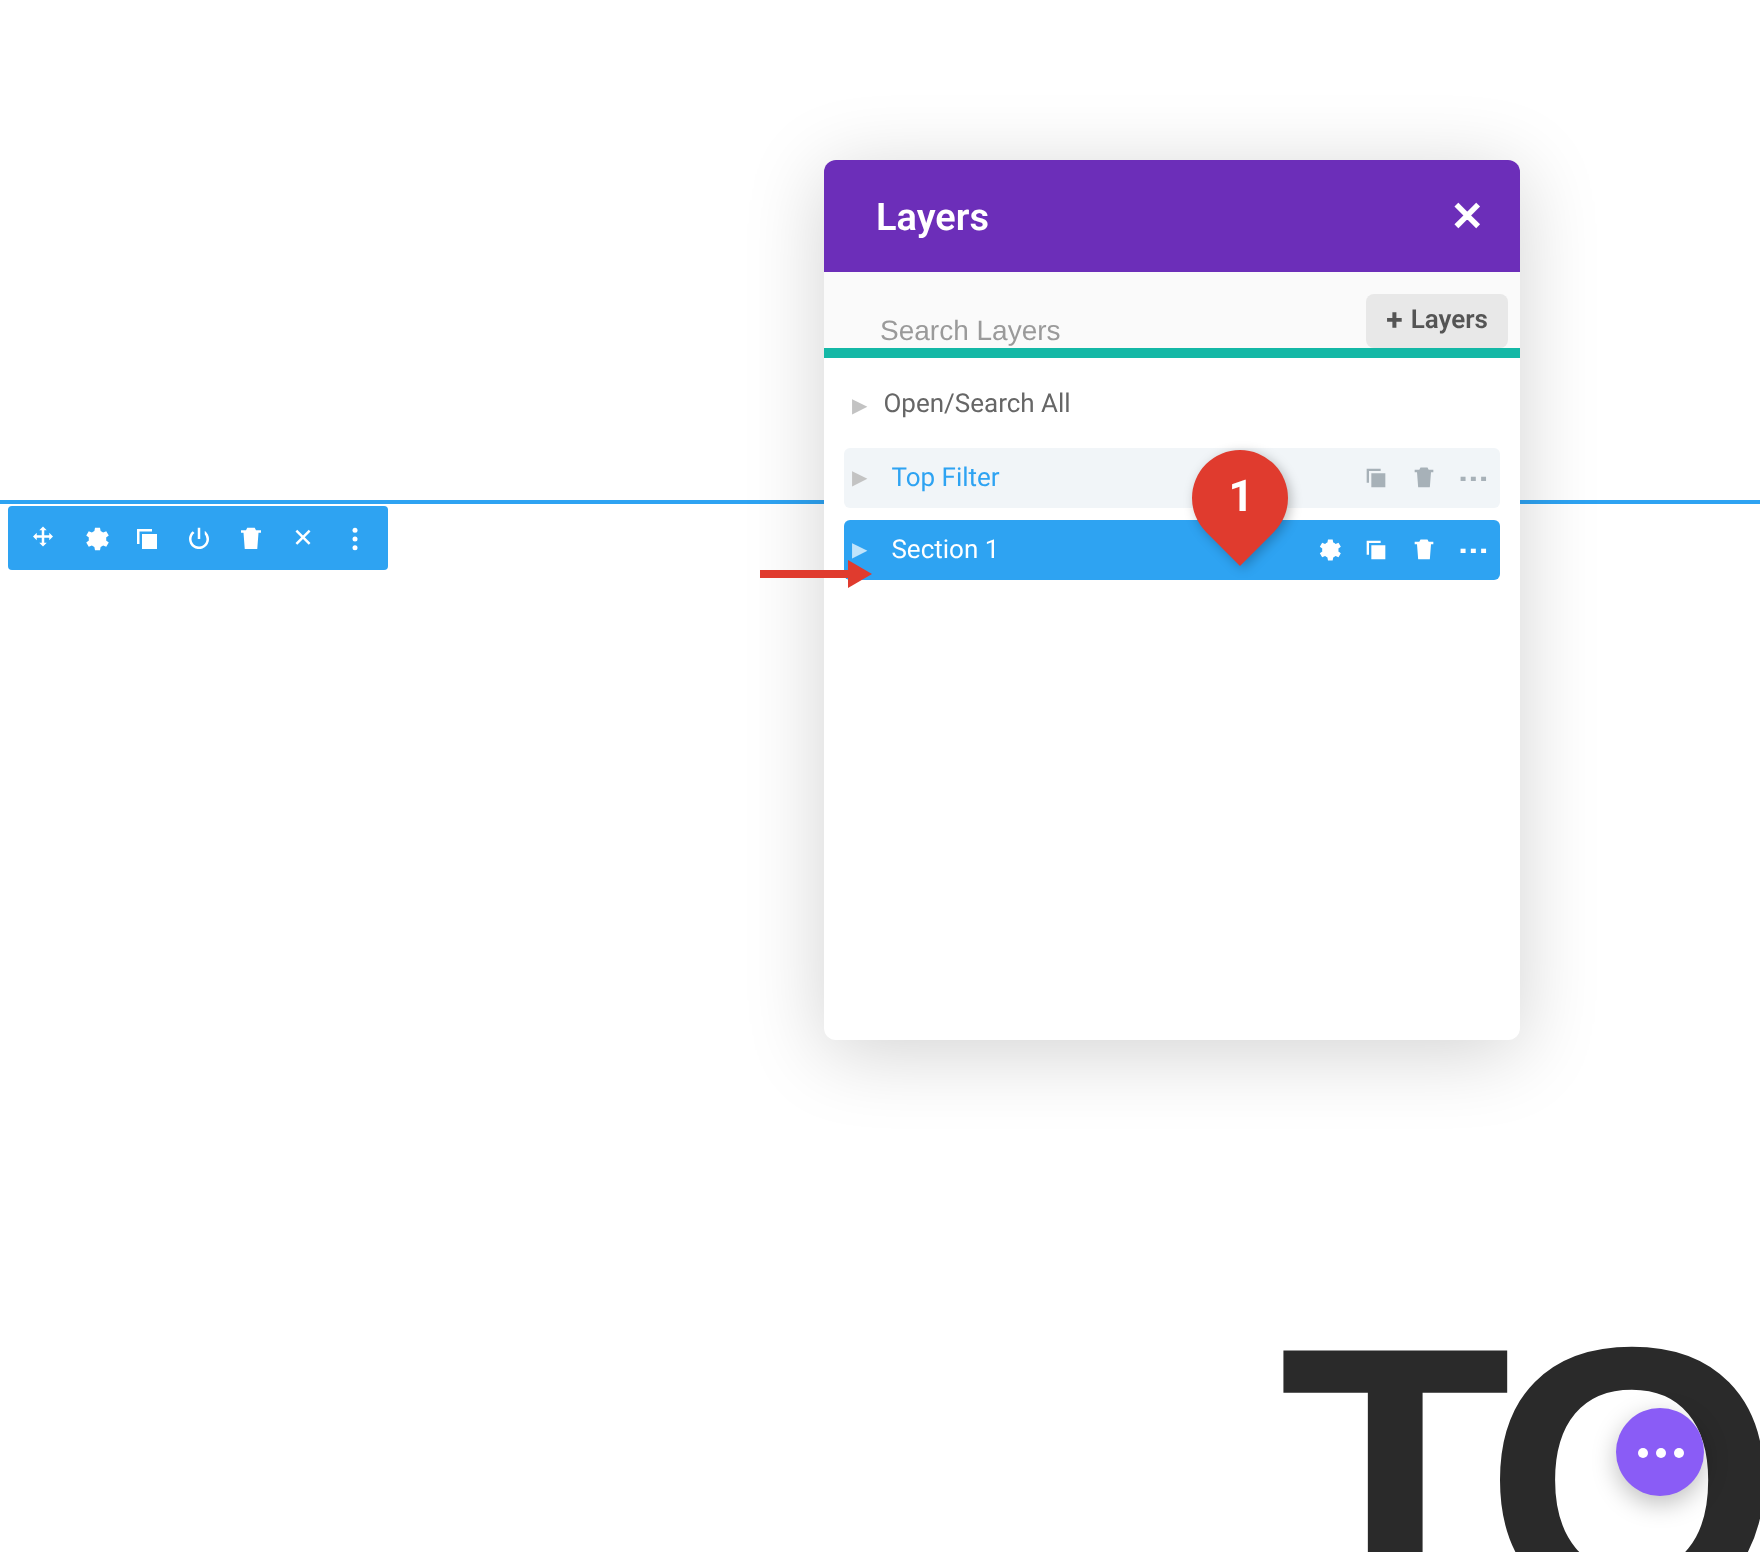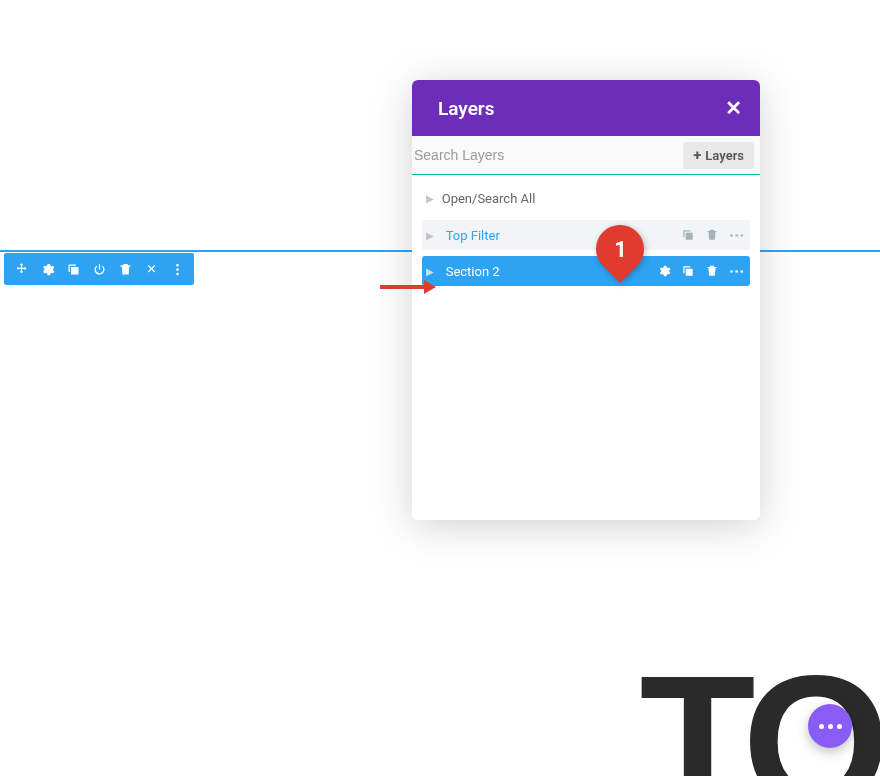--- a/index.html
+++ b/index.html
@@ -75,24 +75,25 @@
     font-weight: 600;
   }
   .panel-header .close {
     font-size: 20px;
     font-weight: 700;
     cursor: pointer;
     line-height: 1;
   }
   .search-row {
     height: 38px;
-    border-bottom: 1px solid #14b8a6;
+    border-bottom: 5px solid #14b8a6;
     background: #fafafa;
     display: flex;
-    align-items: center;
+    align-items: flex-end;
+    padding-left: 26px;
     padding-right: 6px;
   }
   .search-row input {
     flex: 1;
     border: none;
     background: transparent;
     font-size: 14px;
     color: #888;
     outline: none;
   }
@@ -316,21 +317,21 @@
             <svg viewBox="0 0 24 24">
               <path d="M6 7h12l-1 13H7L6 7zm3-4h6l1 2h4v2H4V5h4l1-2z"></path>
             </svg>
           </span>
         <span class="dots">⋮</span>
       </div>
     </div>
 
     <div class="layer-row row-sel">
       <span class="tri">▶</span>
-      <span class="name">Section 2</span>
+      <span class="name">Section 1</span>
       <div class="row-icons">
         <span>
             <svg viewBox="0 0 24 24">
               <path d="M12 8a4 4 0 100 8 4 4 0 000-8zm9 4a7 7 0 00-.1-1.2l2.1-1.6-2-3.4-2.5 1a7 7 0 00-2-1.2L16 3h-4l-.5 2.6a7 7 0 00-2 1.2l-2.5-1-2 3.4 2.1 1.6A7 7 0 007 12c0 .4 0 .8.1 1.2L5 14.8l2 3.4 2.5-1c.6.5 1.3.9 2 1.2L12 21h4l.5-2.6c.7-.3 1.4-.7 2-1.2l2.5 1 2-3.4-2.1-1.6c.1-.4.1-.8.1-1.2z"></path>
             </svg>
           </span>
         <span>
             <svg viewBox="0 0 24 24">
               <path d="M8 8h12v12H8V8zm-4-4h12v2H6v10H4V4z"></path>
             </svg>

